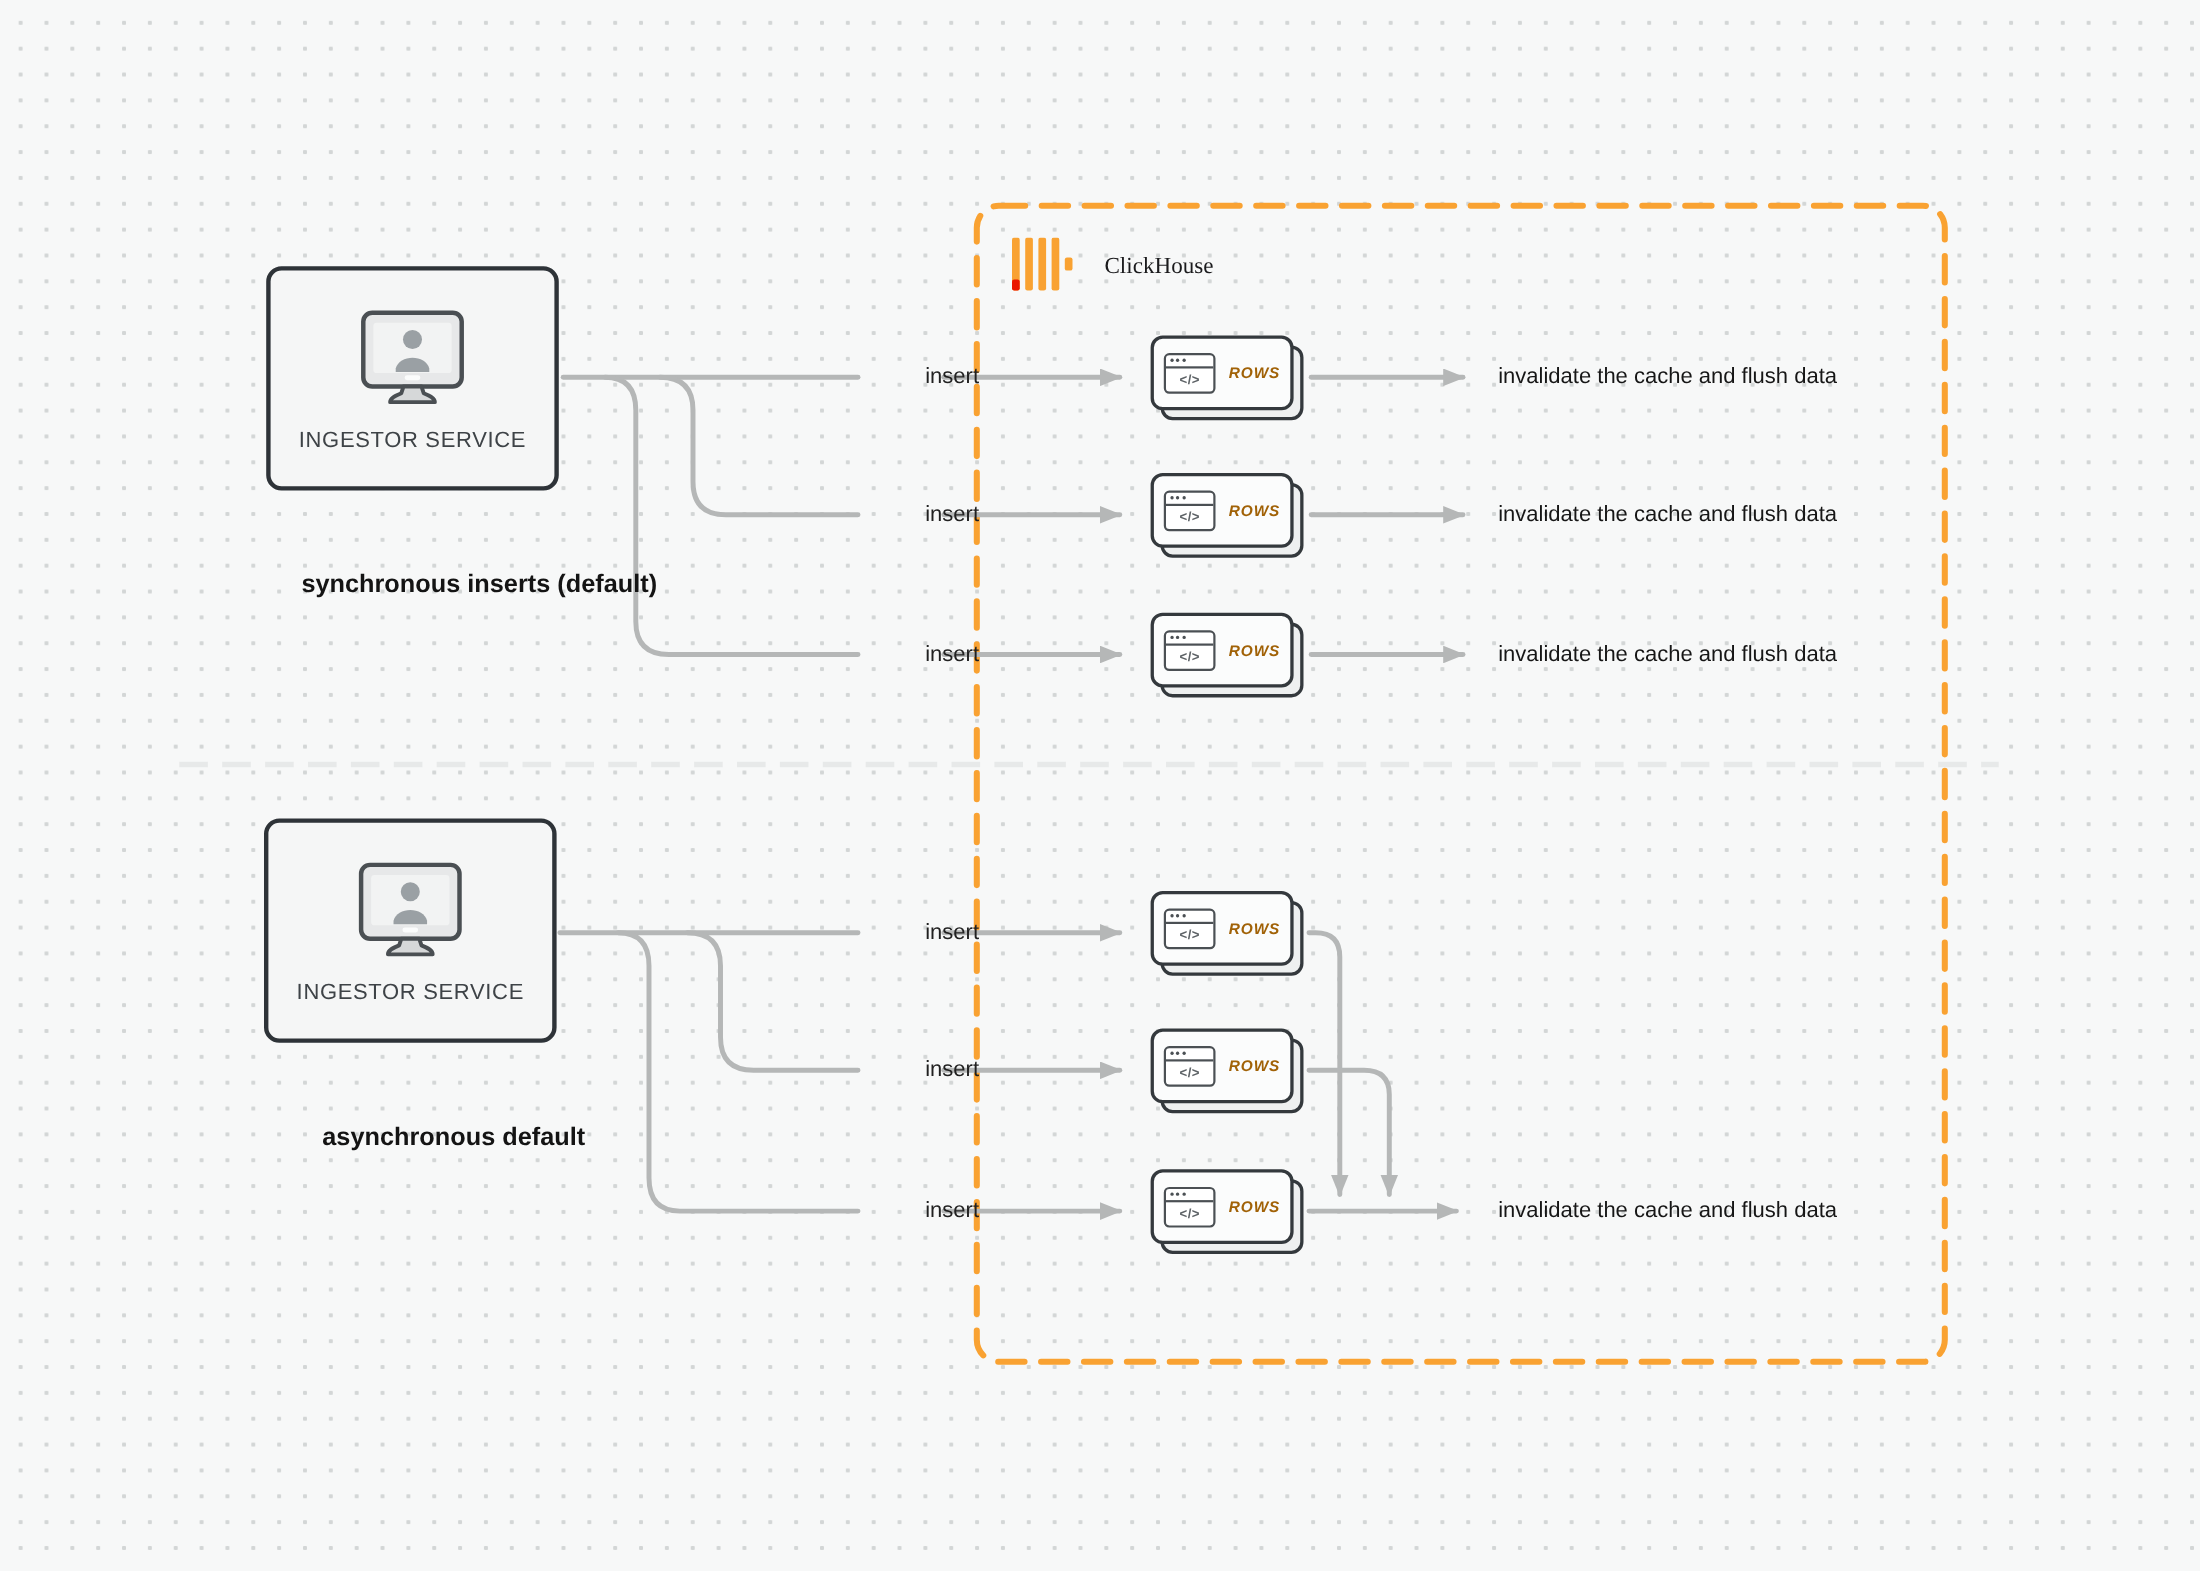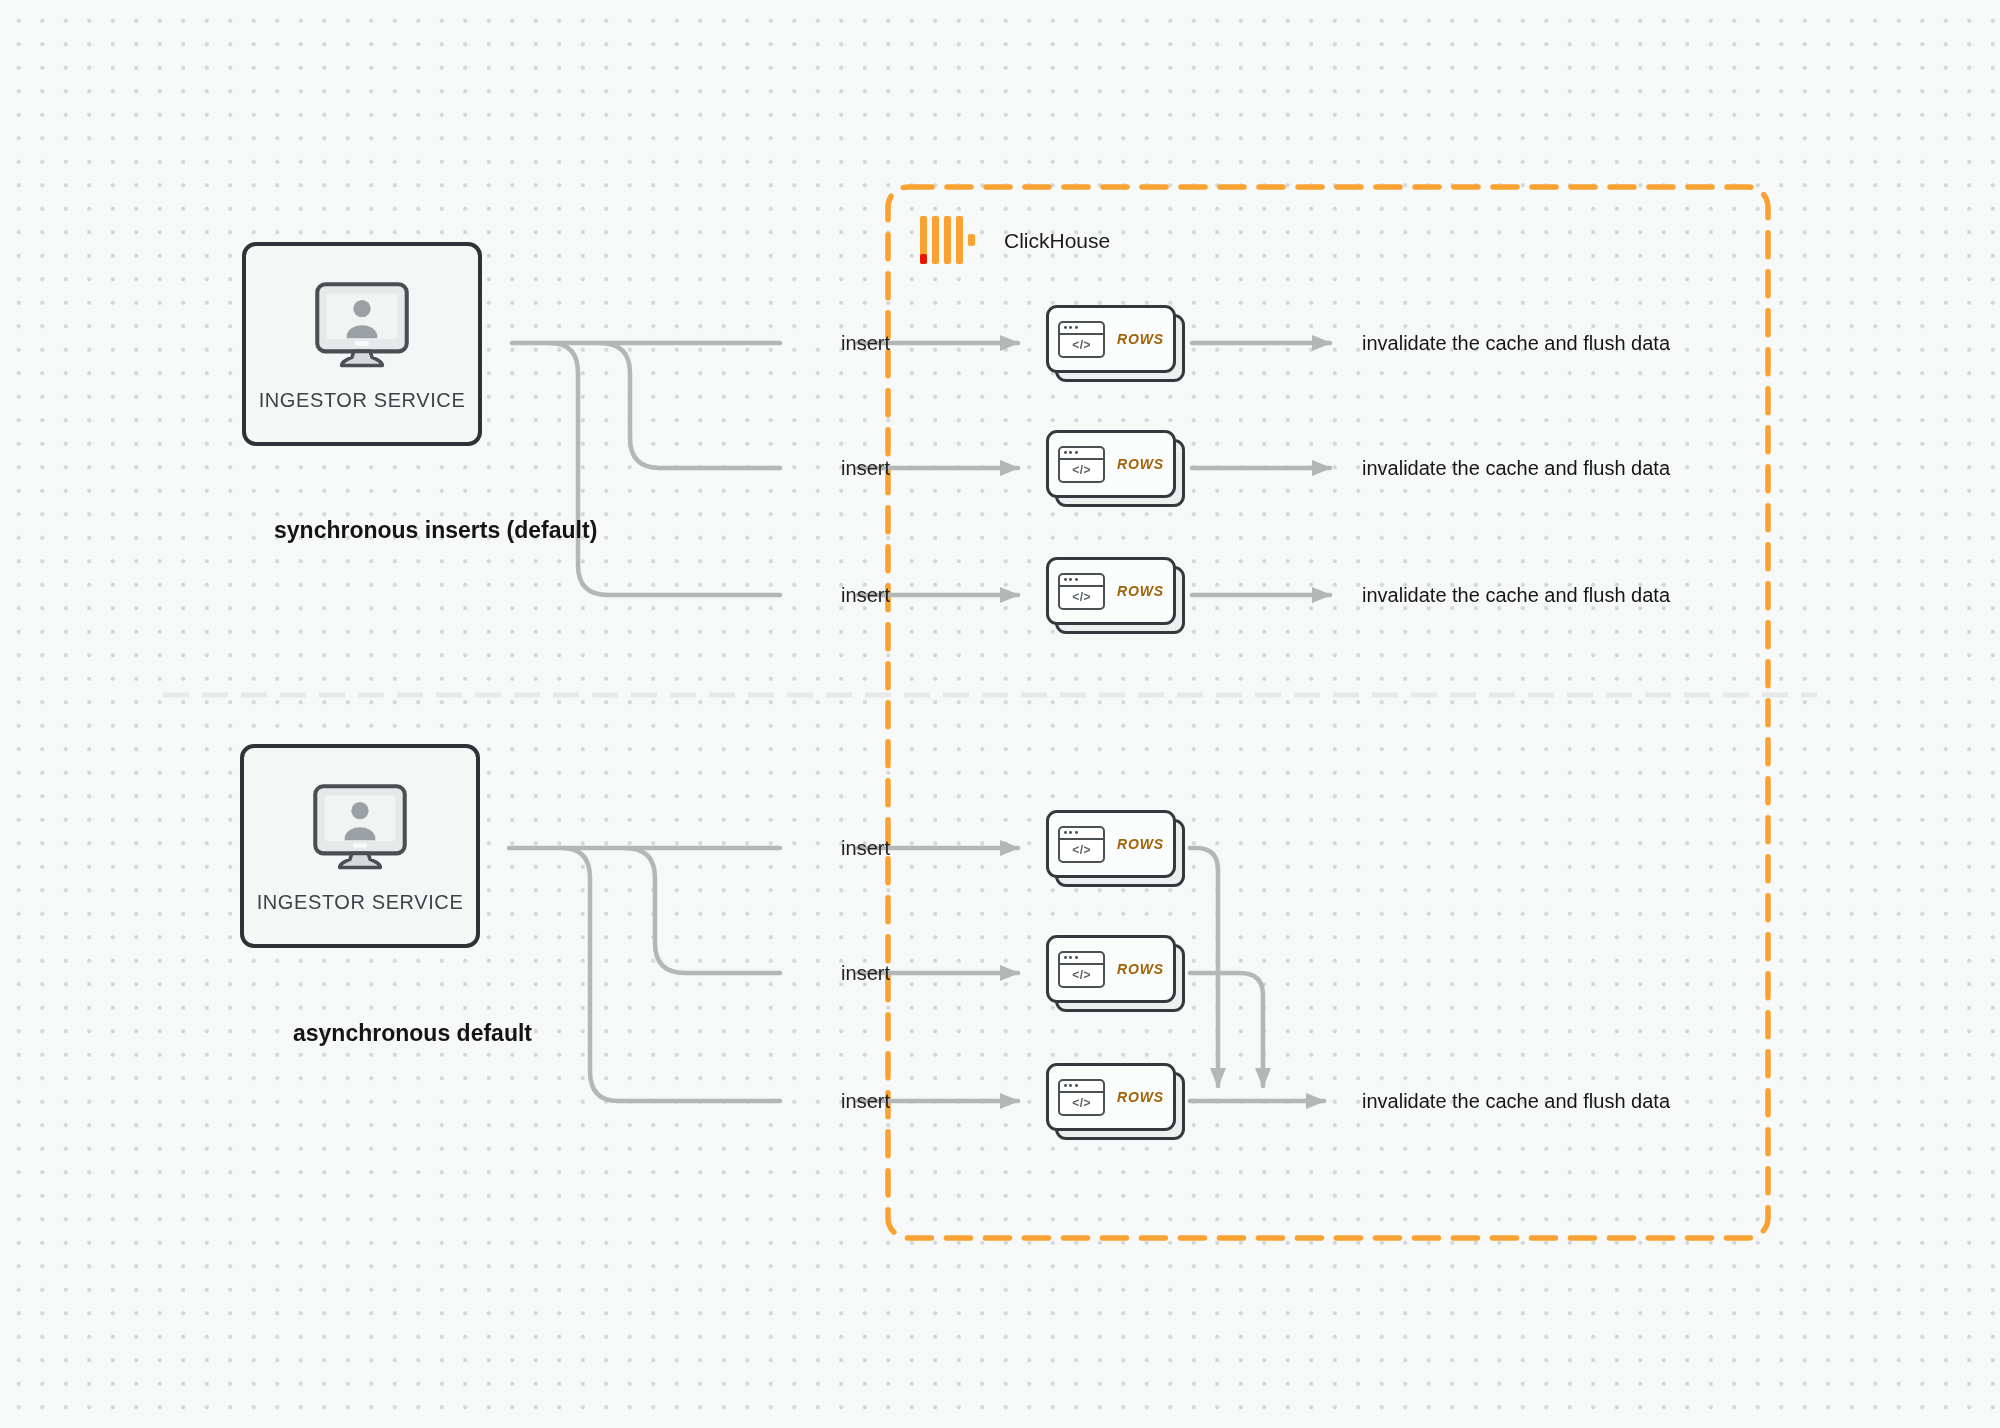--- a/index.html
+++ b/index.html
@@ -15,21 +15,21 @@
     width: 2000px; height: 1428px;
     background-image: radial-gradient(circle, #d3d6d6 1.8px, transparent 2.3px);
     background-size: 23.5px 23.5px;
     background-position: 7px 9px;
   }
   .wires { position: absolute; left: 0; top: 0; }
 
   
   .service-box {
     position: absolute;
-    width: 240px; height: 204px;
+    width: 266px; height: 204px;
     box-sizing: border-box;
     background: #f5f6f6;
     border: 4px solid #2e3338;
     border-radius: 14px;
     display: flex; flex-direction: column;
     align-items: center; justify-content: center;
     gap: 10px; padding-top: 4px;
   }
   .service-label {
     font-size: 20px; letter-spacing: 0.6px; color: #3e4347;
@@ -87,21 +87,21 @@
     font-size: 12px; font-weight: bold; color: #5d6266; letter-spacing: 0.5px;
   }
   .card-label {
     font-style: italic; font-size: 14px; font-weight: 600;
     letter-spacing: 0.8px; color: #a16207;
   }
 
   
   .ch-header {
     position: absolute; left: 920px; top: 215px; height: 52px;
-    display: flex; align-items: center; gap: 26px;
+    display: flex; align-items: center; gap: 26px; font-family: Liberation Serif, serif;
   }
   .ch-title { font-size: 21px; font-weight: 500; color: #1b1b1d; }
 </style>
 </head>
 <body>
 
 <div class="canvas">
 
   <svg class="wires" width="2000" height="1428" viewBox="0 0 2000 1428">
     <defs>

